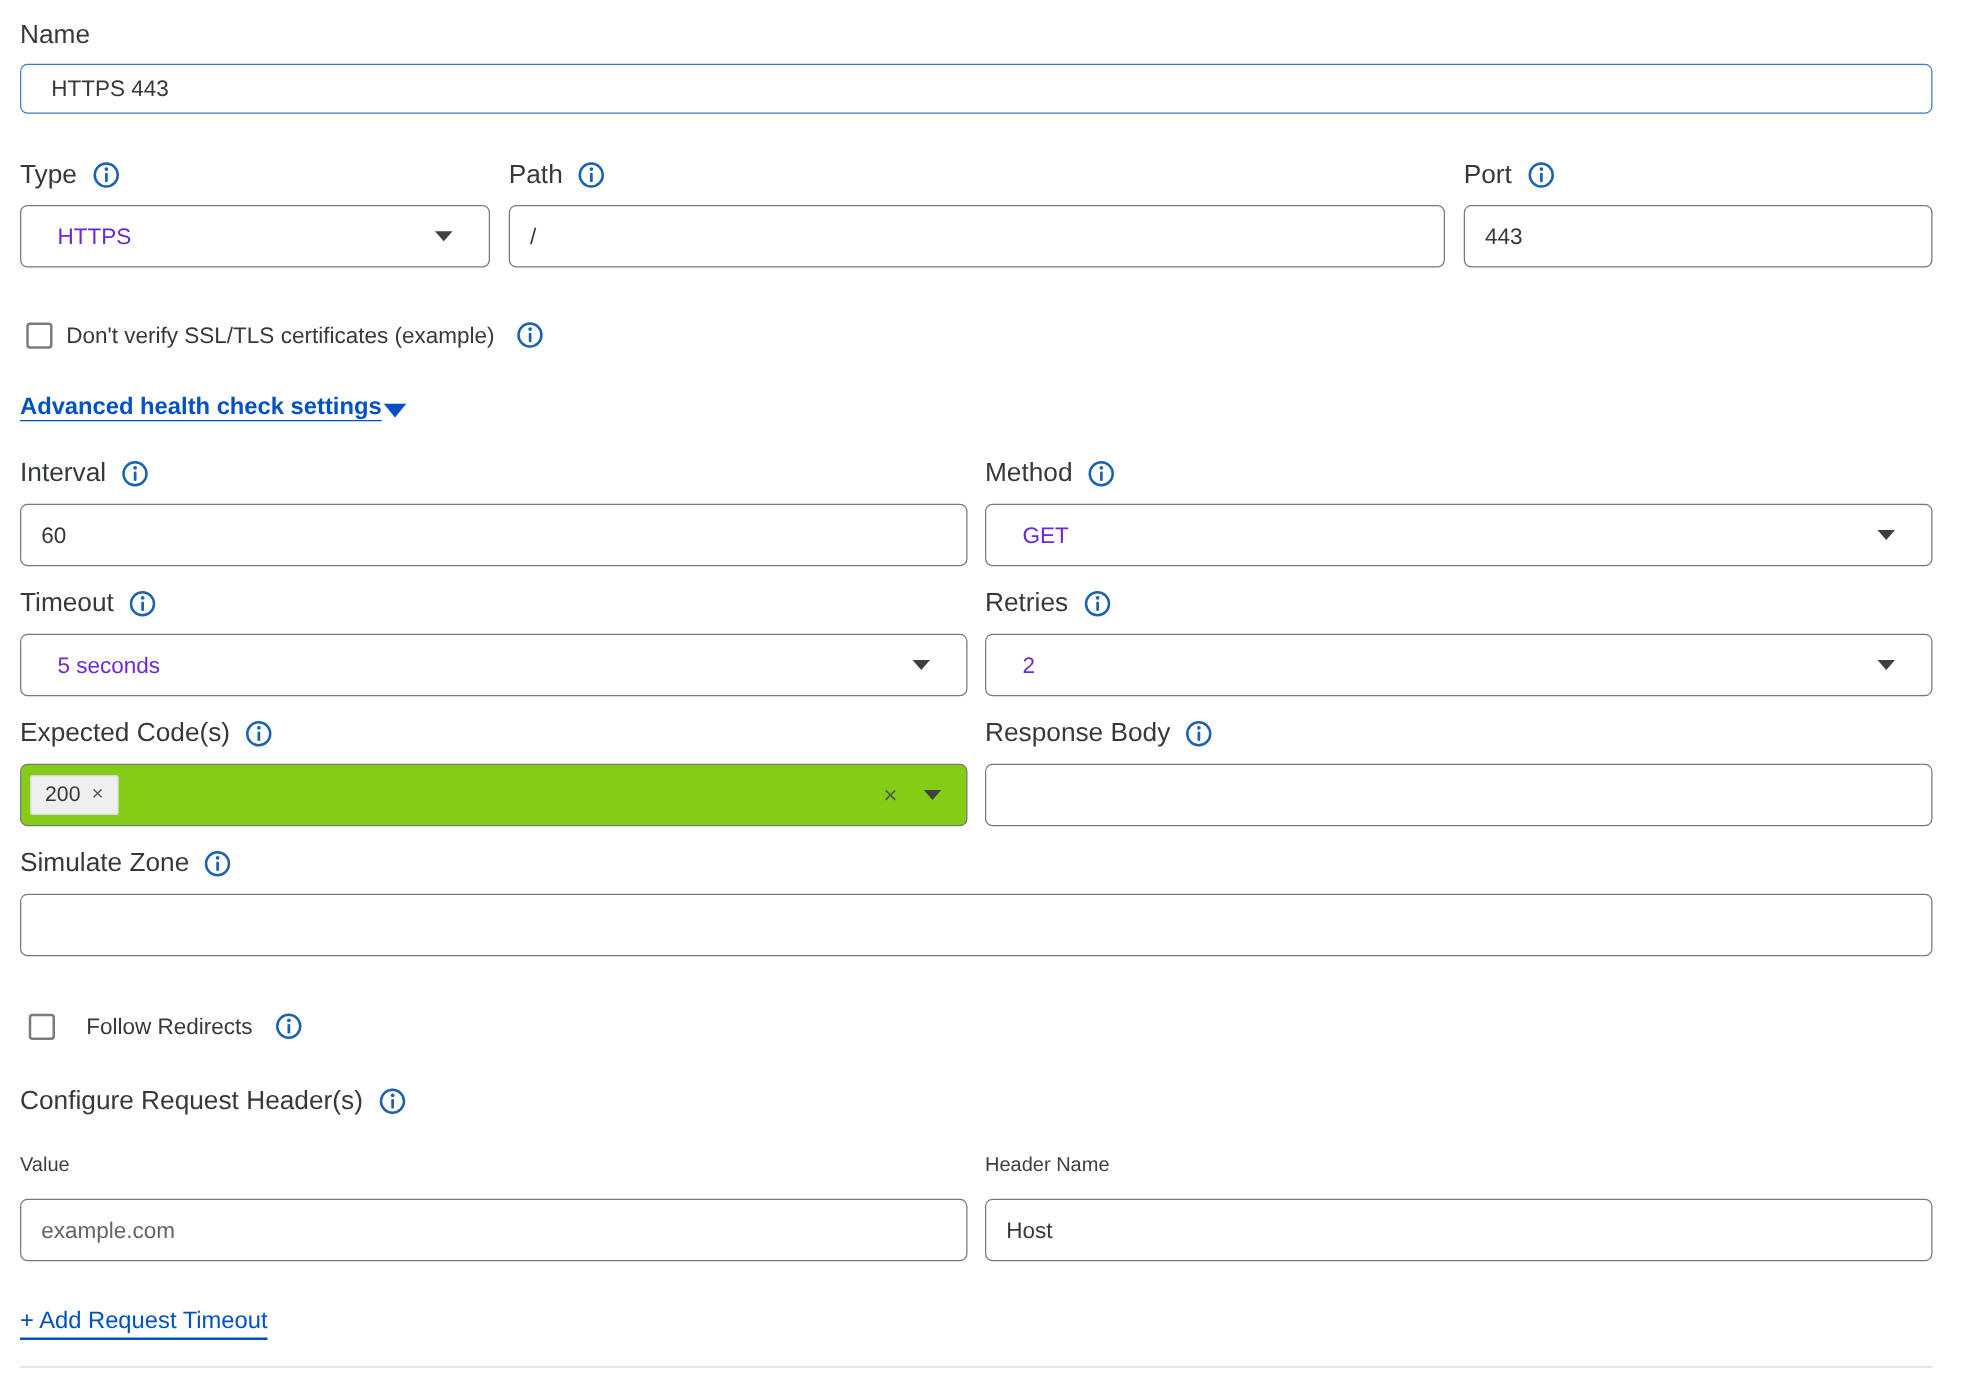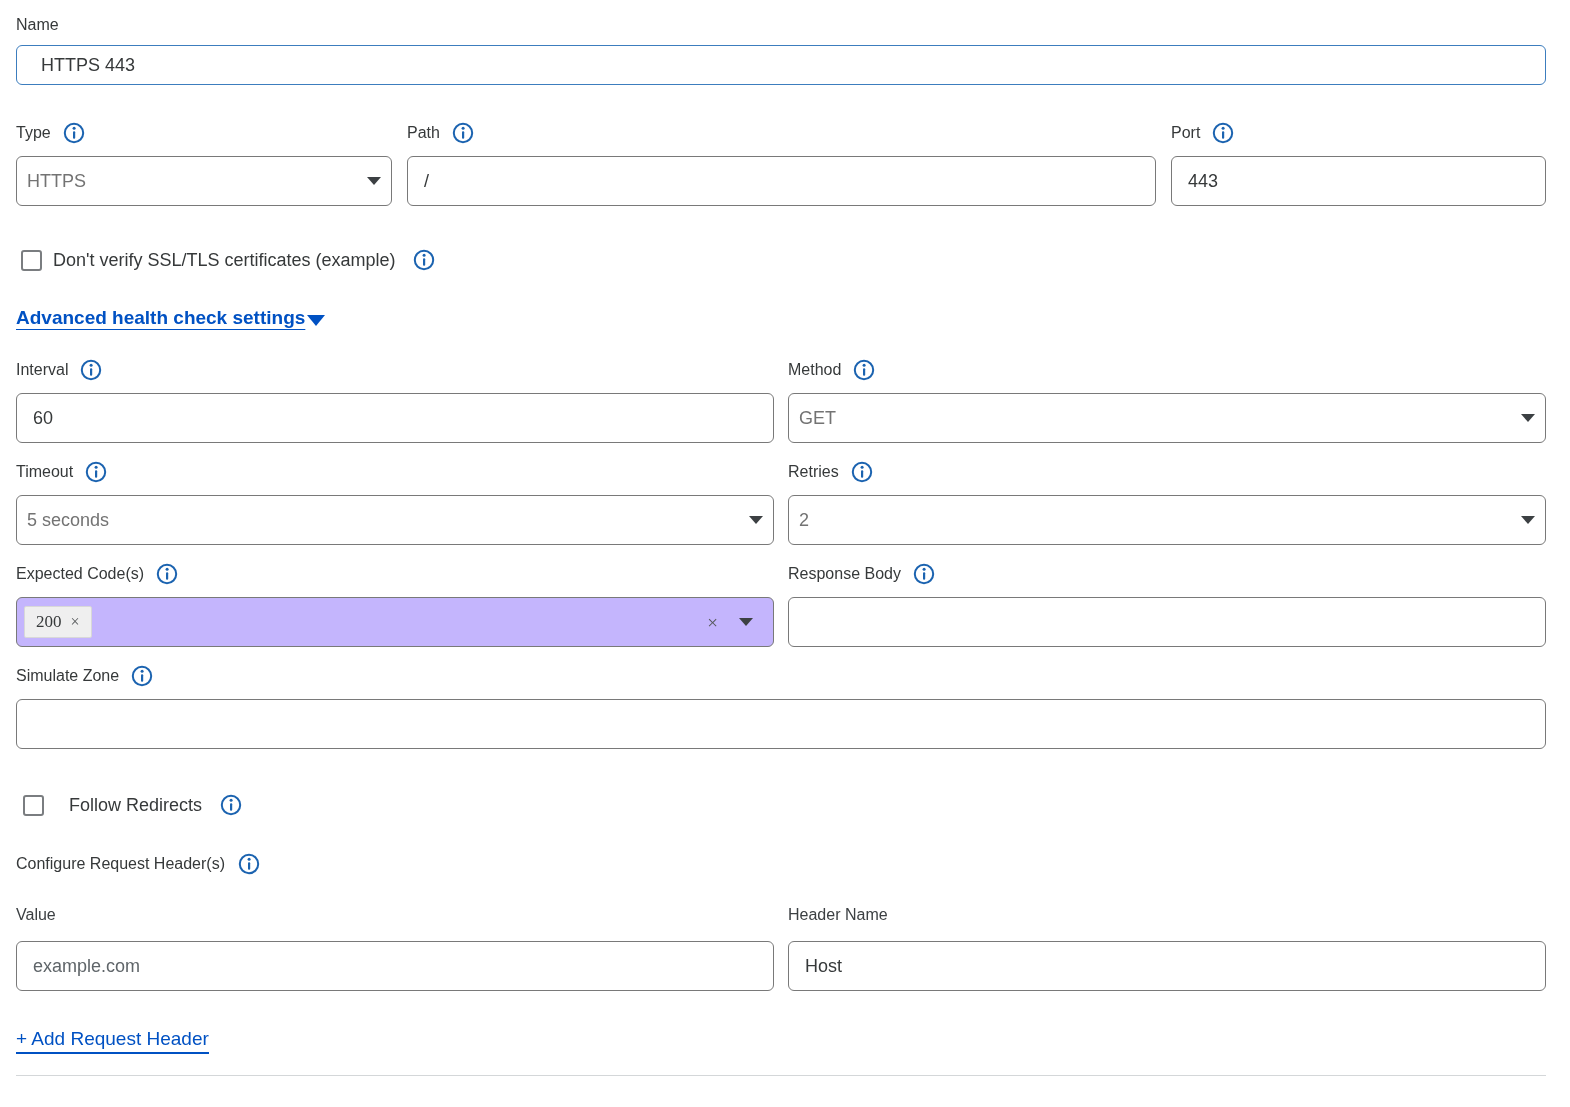--- a/index.html
+++ b/index.html
@@ -13,21 +13,21 @@
   }
   .page { padding: 14px 24px 0 16px; }
 
   .label-row {
     display: flex;
     align-items: center;
     gap: 12px;
     margin-bottom: 12px;
   }
   .field-label {
-    font-size: 16px;
+    font-size: 21px;
     color: #36393a;
   }
   .field-label.small { font-size: 16px; color: #3c4043; }
 
   .info-icon {
     display: inline-flex;
     flex: 0 0 auto;
     cursor: pointer;
   }
 
@@ -44,23 +44,23 @@
     outline: none;
   }
   input.text-input::placeholder { color: #5f6569; opacity: 1; }
   input.text-input.focus-blue { border: 1px solid #3c7dbe; height: 40px; padding-left: 24px; }
 
   .select {
     width: 100%;
     height: 50px;
     border: 1px solid #797979;
     border-radius: 6px;
-    padding: 0 10px;
+    padding: 0 29px;
     font-size: 18px;
-    color: #737373;
+    color: #6d28d9;
     background: #fff;
     display: flex;
     align-items: center;
     justify-content: space-between;
     cursor: pointer;
   }
   .caret {
     width: 0; height: 0;
     border-left: 7px solid transparent;
     border-right: 7px solid transparent;
@@ -123,26 +123,25 @@
     column-gap: 14px;
   }
   .mt-30 { margin-top: 30px; }
   .mt-18 { margin-top: 18px; }
 
   .multiselect {
     width: 100%;
     height: 50px;
     border: 1px solid #797979;
     border-radius: 6px;
-    background: #c4b5fd;
+    background: #84cc16;
     display: flex;
     align-items: center;
     padding: 0 20px 0 7px;
     cursor: text;
-    font-family: Liberation Serif, serif;
   }
   .tag {
     display: inline-flex;
     align-items: center;
     gap: 9px;
     background: #efefef;
     border: 1px solid #d8d8d8;
     border-radius: 2px;
     padding: 5px 11px;
     font-size: 17px;
@@ -413,18 +412,18 @@
     <div>
       <div class="label-row">
         <span class="field-label small">Header Name</span>
       </div>
       <input class="text-input" type="text" value="Host" style="">
     </div>
   </div>
 
   
   <div class="add-link-row">
-    <a class="add-link">+ Add Request Header</a>
+    <a class="add-link">+ Add Request Timeout</a>
   </div>
 
   <div class="divider"></div>
 
 </div>
 
 </body></html>

